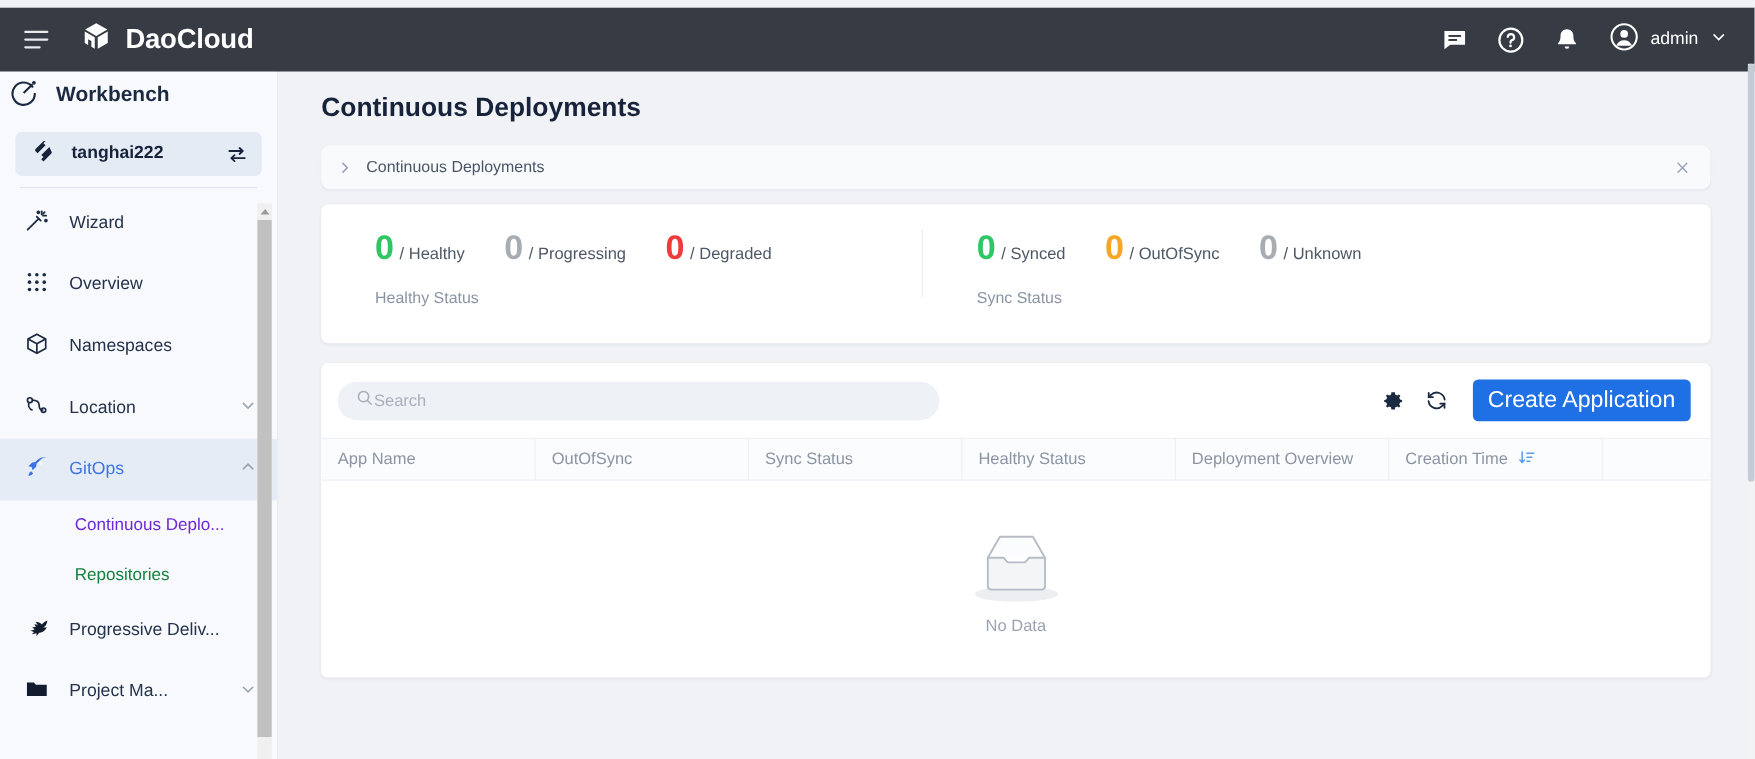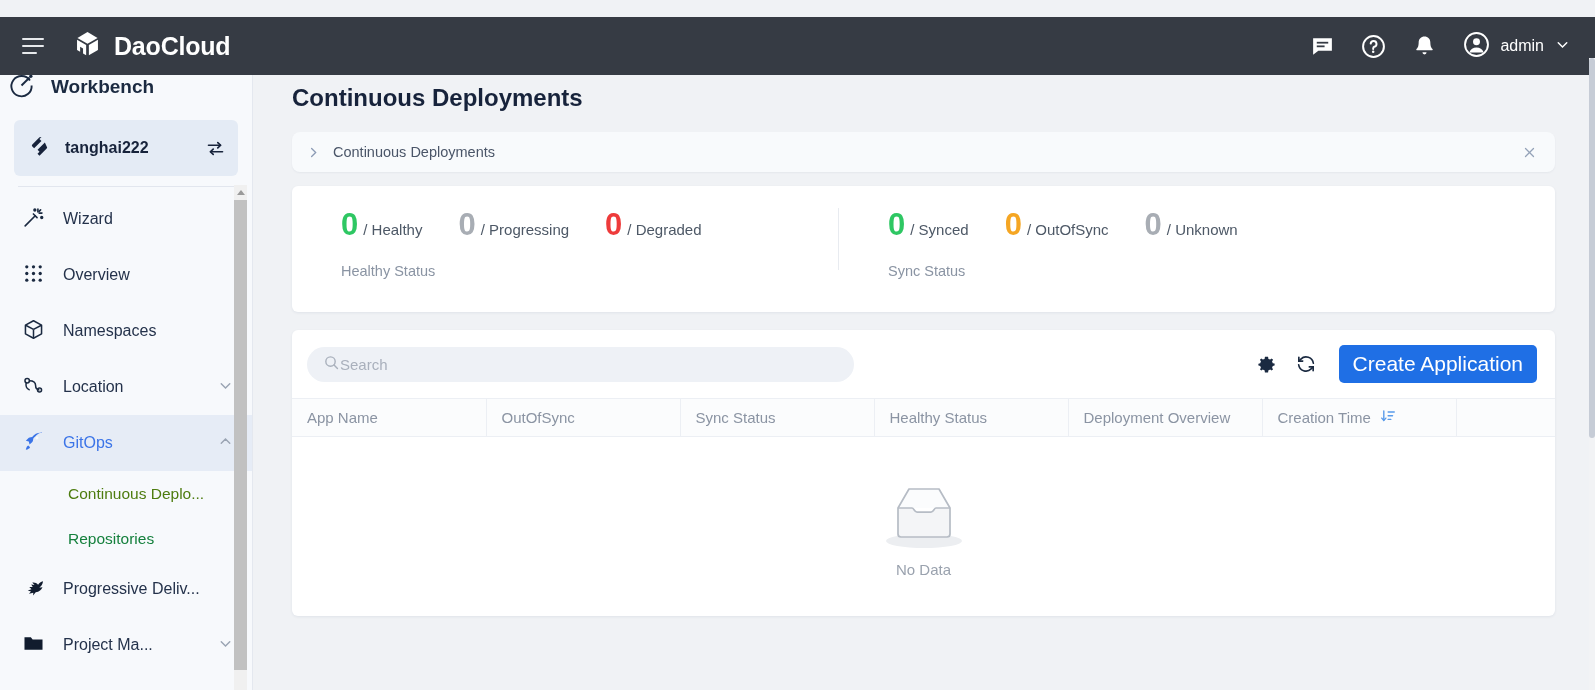--- a/index.html
+++ b/index.html
@@ -5,21 +5,21 @@
   * { box-sizing: border-box; margin: 0; padding: 0; }
   html, body {
     width: 1595px; height: 690px;
     overflow: hidden;
     font-family: "Liberation Sans", sans-serif;
     background: #f0f2f5;
   }
 
   
   .topbar {
-    position: absolute; top: 17px; left: 0;
+    position: absolute; top: 7px; left: 0;
     width: 1595px; height: 58px;
     background: #363b44;
     display: flex; align-items: center;
     z-index: 30;
   }
   .hamburger {
     width: 22px; height: 16px;
     margin-left: 22px; margin-right: 28px;
     display: flex; flex-direction: column; justify-content: space-between;
     cursor: pointer;
@@ -50,21 +50,21 @@
     z-index: 20;
   }
   .wb-row {
     display: flex; align-items: center; gap: 16px;
     height: 58px; padding-left: 8px;
   }
   .wb-title { font-size: 19px; font-weight: bold; color: #1b2a41; }
 
   .cluster-row {
     margin: 4px 14px 0 14px;
-    height: 56px; border-radius: 6px;
+    height: 40px; border-radius: 6px;
     background: #e4ebf5;
     display: flex; align-items: center;
     padding: 0 12px 0 14px;
     cursor: pointer;
   }
   .cluster-name {
     font-size: 16px; color: #17233b; font-weight: 600;
     margin-left: 14px;
   }
   .cluster-swap { margin-left: auto; display: flex; }
@@ -82,21 +82,21 @@
     white-space: nowrap; overflow: hidden;
   }
   .nav-item .chev { margin-left: auto; }
   .nav-item.active { background: #e6ecf6; }
   .nav-item.active .nlabel { color: #3b74e8; }
   .sub-item {
     display: flex; align-items: center;
     height: 45px; padding-left: 68px; cursor: pointer;
   }
   .sub-item .nlabel { font-size: 15.5px; color: #15803d; white-space: nowrap; }
-  .sub-item.active .nlabel { color: #4d7c0f; }
+  .sub-item.active .nlabel { color: #6d28d9; }
 
   
   .sb-track {
     position: absolute; top: 127px; right: 5px;
     width: 13px; height: 505px;
     background: #f0f0f0;
   }
   .sb-arrow {
     width: 13px; height: 15px;
     display: flex; align-items: center; justify-content: center;

